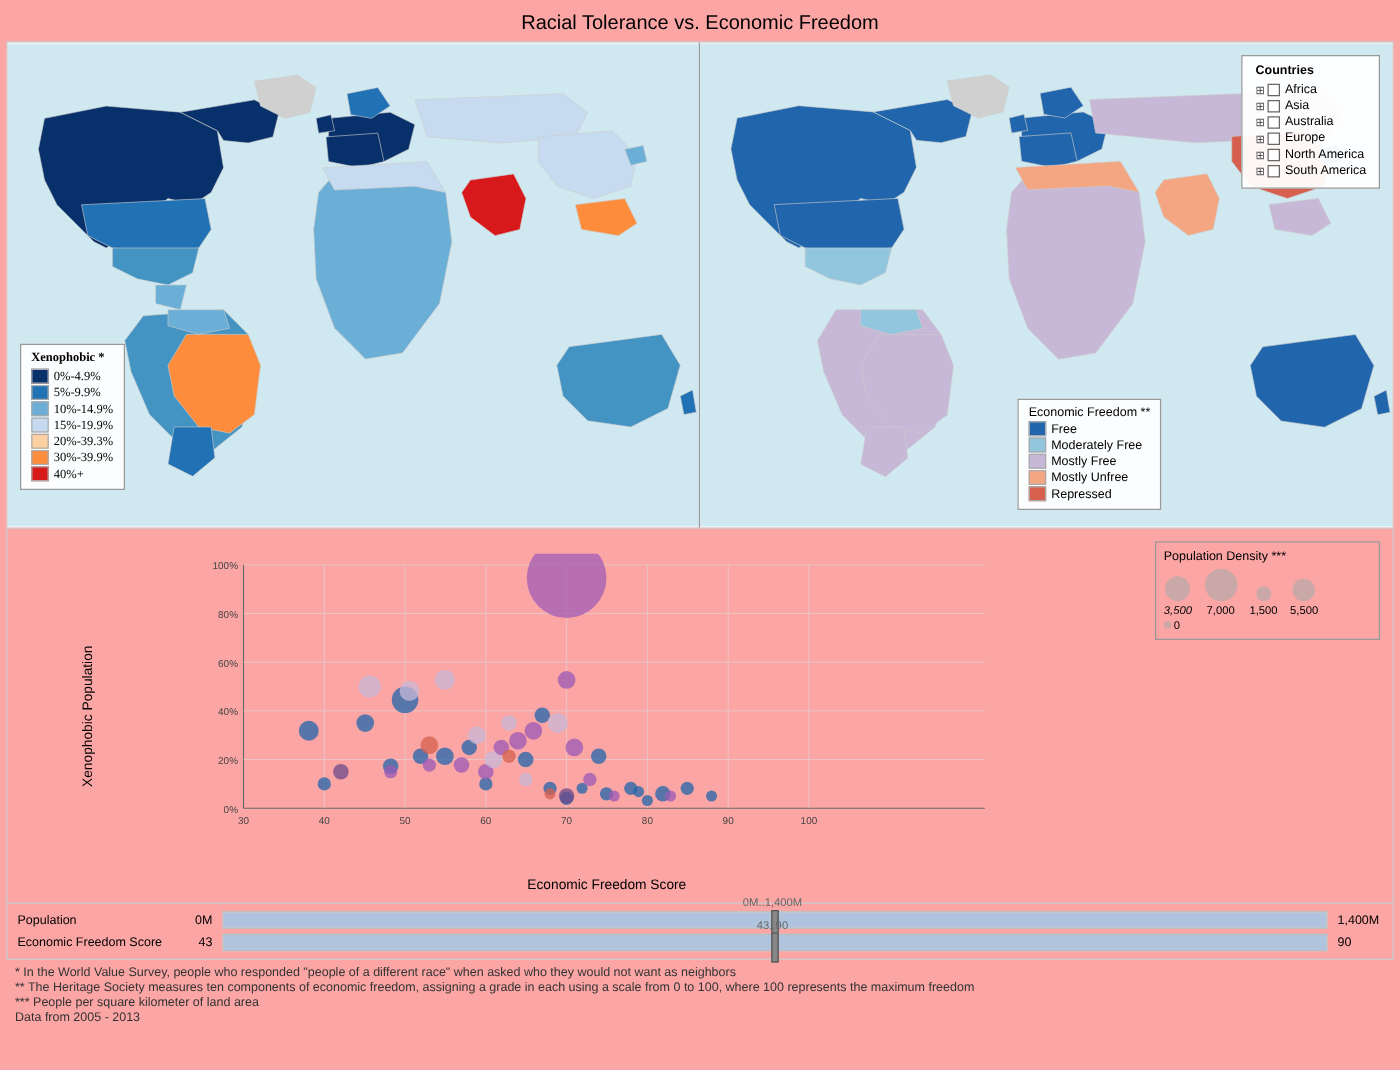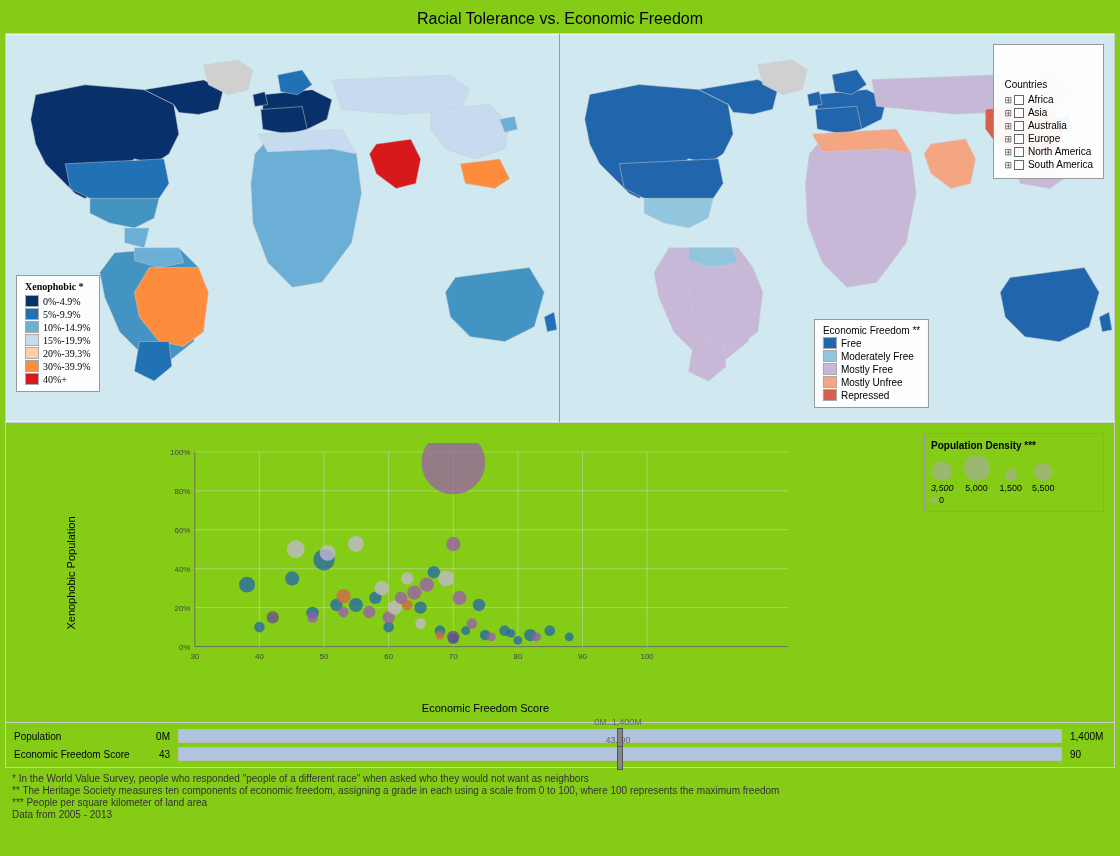--- a/index.html
+++ b/index.html
@@ -10,21 +10,21 @@
       height: 856px;
       overflow: hidden;
       font-size: 11px;
     }
 
     .main-container {
       width: 1120px;
       height: 856px;
       display: flex;
       flex-direction: column;
-      background: #84cc16;
+      background: #fca5a5;
     }
 
     .title-bar {
       text-align: center;
       padding: 10px 0 5px 0;
       font-size: 16px;
       font-weight: normal;
     }
 
     .top-section {
@@ -100,23 +100,22 @@
       right: 10px;
       background: rgba(255,255,255,0.95);
       border: 1px solid #999;
       padding: 6px 10px;
       font-size: 10px;
       z-index: 10;
       min-width: 110px;
     }
 
     .legend-countries .legend-title {
-      font-weight: normal;
+      font-weight: bold;
       margin-bottom: 4px;
-      margin-top: 28px;
     }
 
     .country-item {
       display: flex;
       align-items: center;
       margin: 2px 0;
     }
 
     .country-checkbox {
       width: 10px;
@@ -608,29 +607,29 @@
 
         <circle cx="451" cy="212" r="6" fill="#2166ac" opacity="0.75"></circle>
 
         <circle cx="473" cy="219" r="5" fill="#2166ac" opacity="0.75"></circle>
       </svg>
     </div>
 
     <div class="scatter-legend-area">
 
       <div class="legend-pop-density">
-        <div style="font-weight:bold;margin-bottom:4px;">Population Density ***</div>
+        <div style="font-weight:normal;margin-bottom:4px;">Population Density ***</div>
         <div style="display:flex;flex-direction:row;gap:10px;align-items:flex-end;">
           <div style="display:flex;flex-direction:column;align-items:center;gap:2px;">
             <div style="width:20px;height:20px;border-radius:50%;background:#aaa;opacity:0.6;"></div>
             <span style="font-size:9px;font-style:italic;">3,500</span>
           </div>
           <div style="display:flex;flex-direction:column;align-items:center;gap:2px;">
             <div style="width:26px;height:26px;border-radius:50%;background:#aaa;opacity:0.6;"></div>
-            <span style="font-size:9px;">5,000</span>
+            <span style="font-size:9px;">7,000</span>
           </div>
           <div style="display:flex;flex-direction:column;align-items:center;gap:2px;">
             <div style="width:12px;height:12px;border-radius:50%;background:#aaa;opacity:0.6;"></div>
             <span style="font-size:9px;">1,500</span>
           </div>
           <div style="display:flex;flex-direction:column;align-items:center;gap:2px;">
             <div style="width:18px;height:18px;border-radius:50%;background:#aaa;opacity:0.6;"></div>
             <span style="font-size:9px;">5,500</span>
           </div>
         </div>

